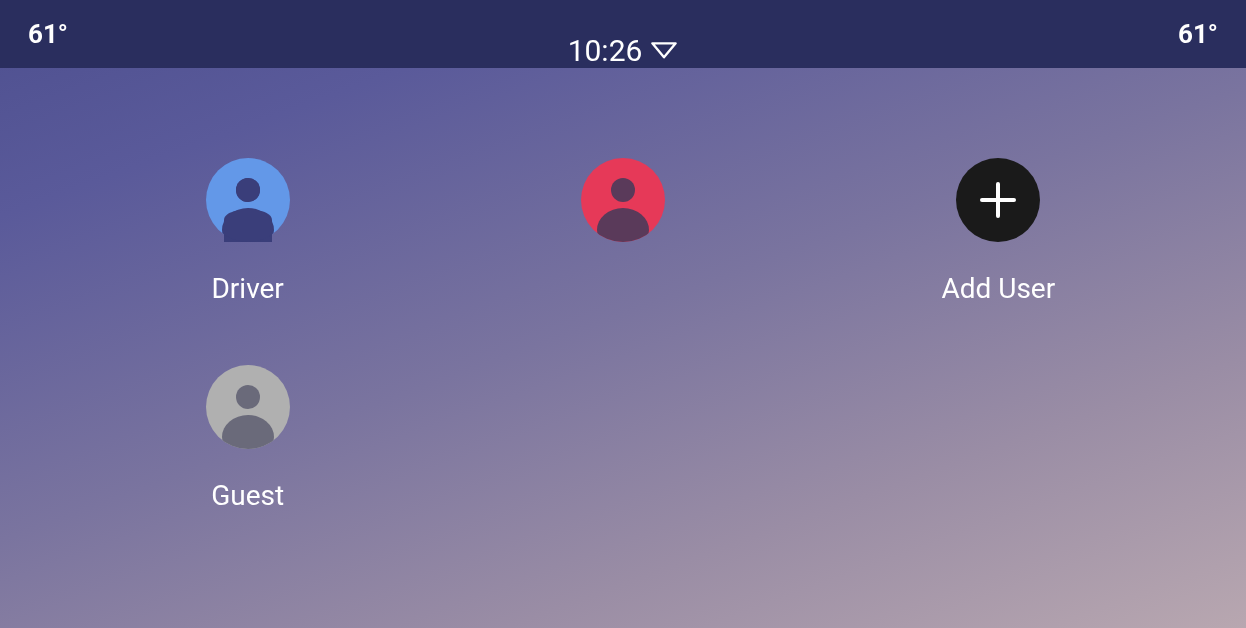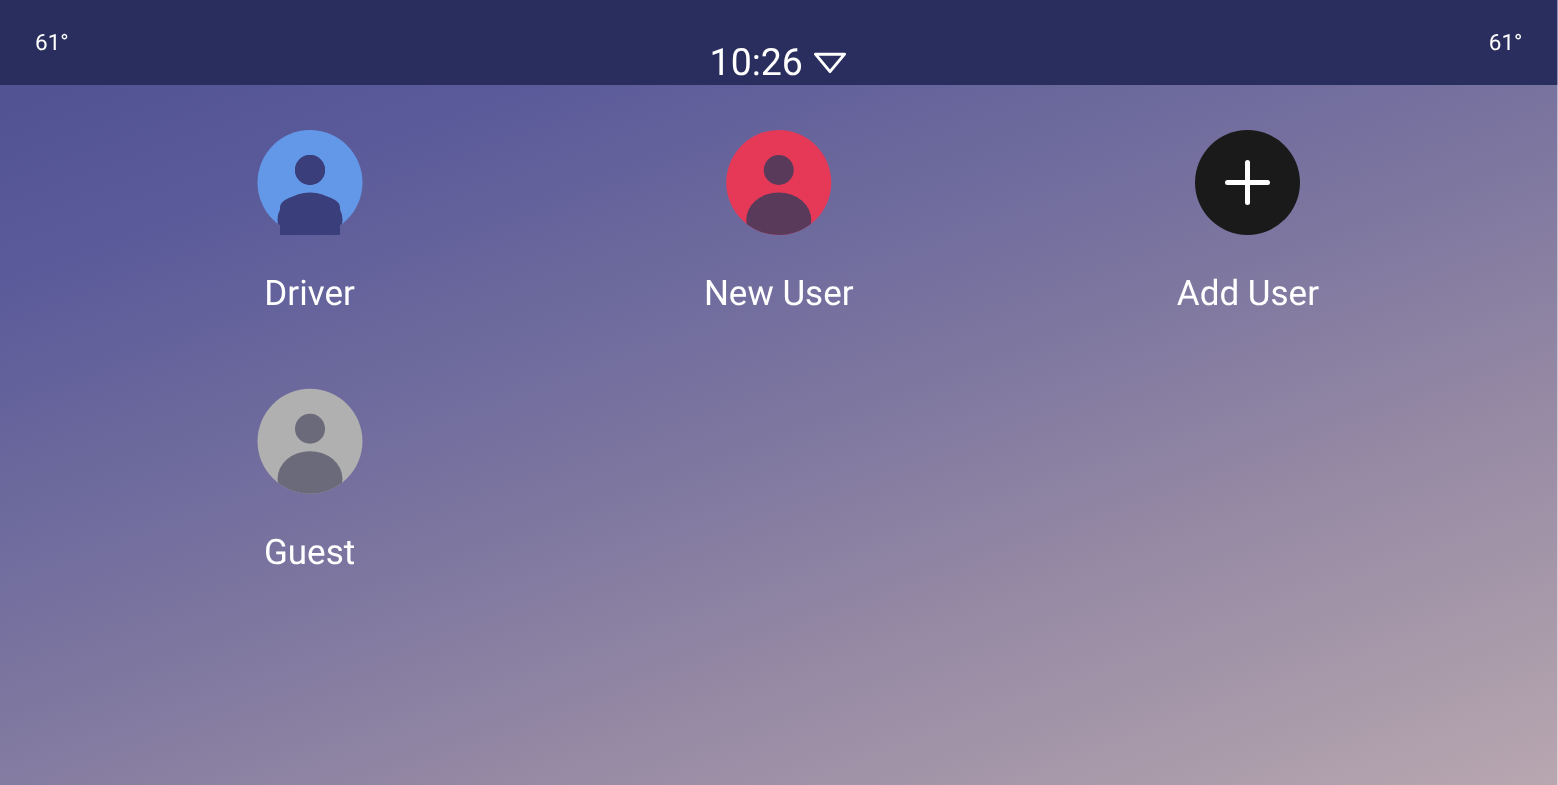--- a/index.html
+++ b/index.html
@@ -17,39 +17,39 @@
     .status-bar {
       height: 68px;
       background: #2a2e5e;
       display: flex;
       align-items: center;
       justify-content: space-between;
       padding: 0 28px;
       color: #ffffff;
     }
     .status-left, .status-right {
-      font-size: 18px;
-      font-weight: 400;
+      font-size: 26px;
+      font-weight: 700;
     }
     .status-center {
       display: flex;
       align-items: center;
       gap: 8px;
       margin-top: 32px;
     }
     .status-time {
       font-size: 30px;
       font-weight: 400;
     }
     .wifi-icon {
       width: 28px;
       height: 28px;
     }
     .content {
-      padding: 36px 80px 40px 80px;
+      padding: 90px 80px 40px 80px;
     }
     .user-grid {
       display: grid;
       grid-template-columns: repeat(3, 1fr);
       row-gap: 60px;
       column-gap: 40px;
       justify-items: center;
     }
     .user-item {
       display: flex;
@@ -127,21 +127,20 @@
         <svg width="84" height="84" viewBox="0 0 84 84">
           <clipPath id="c2">
               <circle cx="42" cy="42" r="42"></circle>
             </clipPath>
           <g clip-path="url(#c2)">
             <circle cx="42" cy="32" r="12" fill="#5a3a5a"></circle>
             <ellipse cx="42" cy="72" rx="26" ry="22" fill="#5a3a5a"></ellipse>
           </g>
         </svg>
       </div>
-      <div class="user-label">New User</div>
     </div>
 
     <div class="user-item">
       <div class="add-user-icon">
         <svg class="plus-icon" viewBox="0 0 40 40">
           <line x1="20" y1="4" x2="20" y2="36" stroke="#ffffff" stroke-width="4" stroke-linecap="round"></line>
           <line x1="4" y1="20" x2="36" y2="20" stroke="#ffffff" stroke-width="4" stroke-linecap="round"></line>
         </svg>
       </div>
       <div class="user-label">Add User</div>

